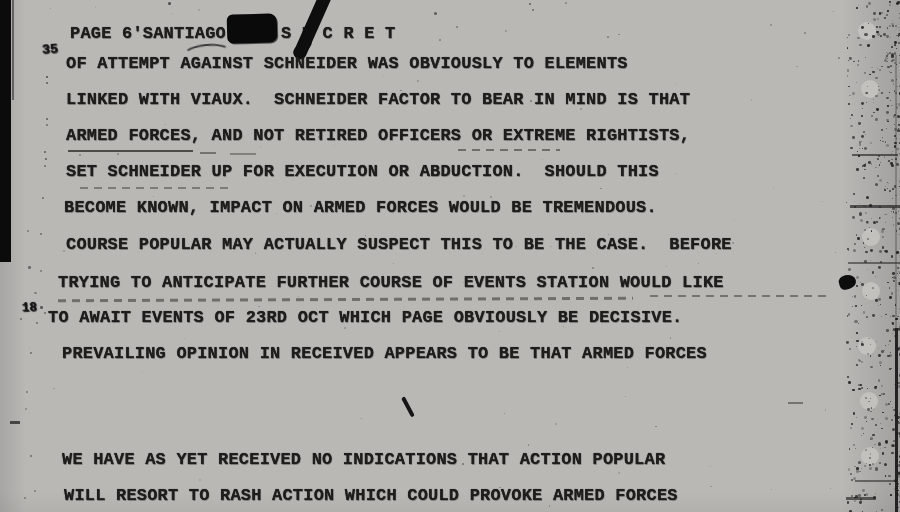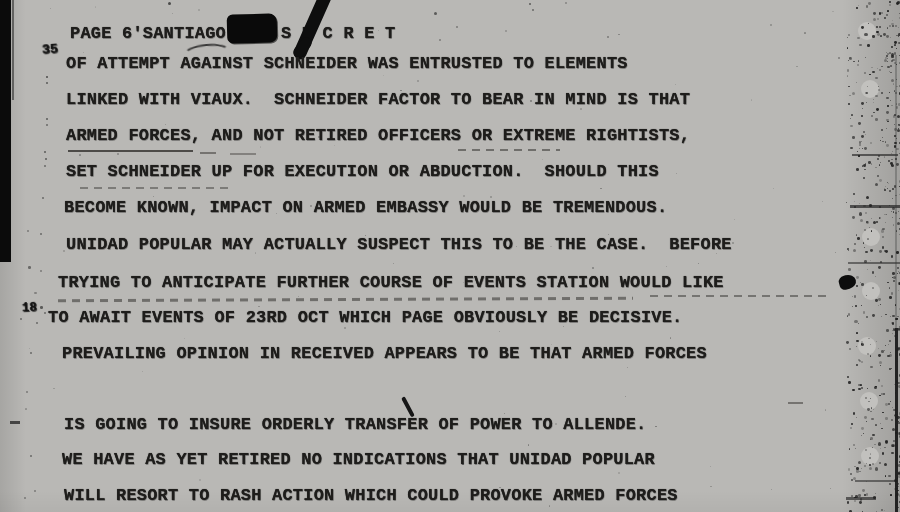--- a/index.html
+++ b/index.html
@@ -72,31 +72,30 @@
   <div class="redaction"></div>
   <div class="typetext" style="left:281px; top:25px;">S E C R E T</div>
   <div class="penstroke"></div>
   <div class="penstroke-foot"></div>
   <div class="arcmark"></div>
 
   <div class="marginnote note-top">35</div>
   <div class="marginnote note-mid">18</div>
   <div class="margindash"></div>
 
-  <div class="typetext" style="left:66px; top:55px;">OF ATTEMPT AGAINST SCHNEIDER WAS ENTRUSTED TO ELEMENTS</div>
+  <div class="typetext" style="left:66px; top:55px;">OF ATTEMPT AGAINST SCHNEIDER WAS OBVIOUSLY TO ELEMENTS</div>
   <div class="typetext" style="left:66px; top:91px;">LINKED WITH VIAUX.  SCHNEIDER FACTOR TO BEAR IN MIND IS THAT</div>
   <div class="typetext" style="left:66px; top:163px;">SET SCHNEIDER UP FOR EXECUTION OR ABDUCTION.  SHOULD THIS</div>
   <div class="typetext" style="left:66px; top:127px;">ARMED FORCES, AND NOT RETIRED OFFICERS OR EXTREME RIGHTISTS,</div>
-  <div class="typetext" style="left:64px; top:199px;">BECOME KNOWN, IMPACT ON ARMED EMBASSY WOULD BE TREMENDOUS.</div>
-  <div class="typetext" style="left:66px; top:236px;">UNIDAD POPULAR MAY ACTUALLY SUSPECT THIS TO BE THE CASE.  BEFORE</div>
+  <div class="typetext" style="left:64px; top:199px;">BECOME KNOWN, IMPACT ON ARMED FORCES WOULD BE TREMENDOUS.</div>
+  <div class="typetext" style="left:66px; top:236px;">COURSE POPULAR MAY ACTUALLY SUSPECT THIS TO BE THE CASE.  BEFORE</div>
   <div class="typetext" style="left:58px; top:274px;">TRYING TO ANTICIPATE FURTHER COURSE OF EVENTS STATION WOULD LIKE</div>
   <div class="typetext" style="left:48px; top:309px;">TO AWAIT EVENTS OF 23RD OCT WHICH PAGE OBVIOUSLY BE DECISIVE.</div>
   <div class="typetext" style="left:62px; top:345px;">PREVAILING OPINION IN RECEIVED APPEARS TO BE THAT ARMED FORCES</div>
-  <div class="typetext" style="left:64px; top:416px;">IS GOING TO INSURE ORDERLY TRANSFER OF POWER TO ALLENDE.</div>
-  <div class="typetext" style="left:62px; top:451px;">WE HAVE AS YET RETIRED NO INDICATIONS THAT UNIDAD POPULAR</div>
+  <div class="typetext" style="left:62px; top:451px;">WE HAVE AS YET RECEIVED NO INDICATIONS THAT ACTION POPULAR</div>
   <div class="typetext" style="left:64px; top:487px;">WILL RESORT TO RASH ACTION WHICH COULD PROVOKE ARMED FORCES</div>
 
   <div class="pencil solid" style="left:68px;  top:150px; width:125px; height:2.4px; opacity:.8;"></div>
   <div class="pencil solid" style="left:200px; top:152px; width:16px;  height:1.8px; opacity:.5;"></div>
   <div class="pencil solid" style="left:230px; top:153px; width:26px;  height:1.6px; opacity:.4;"></div>
   <div class="pencil dashed" style="left:458px; top:149px; width:102px; height:2px;   opacity:.55;"></div>
   <div class="pencil dashed" style="left:80px;  top:187px; width:150px; height:2.2px; opacity:.45;"></div>
   <div class="pencil dashed" style="left:58px;  top:298px; width:575px; height:2.5px; opacity:.55; transform:rotate(-0.25deg);"></div>
   <div class="pencil dashed" style="left:650px; top:295px; width:180px; height:2.2px; opacity:.5;"></div>
   <div class="pencil solid" style="left:788px; top:402px; width:15px;  height:2px;   opacity:.5;"></div>

